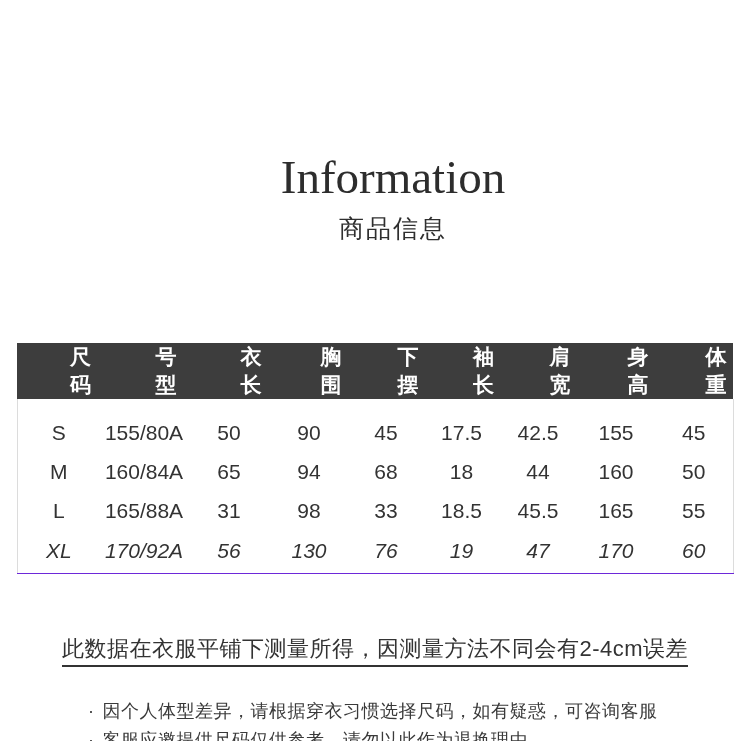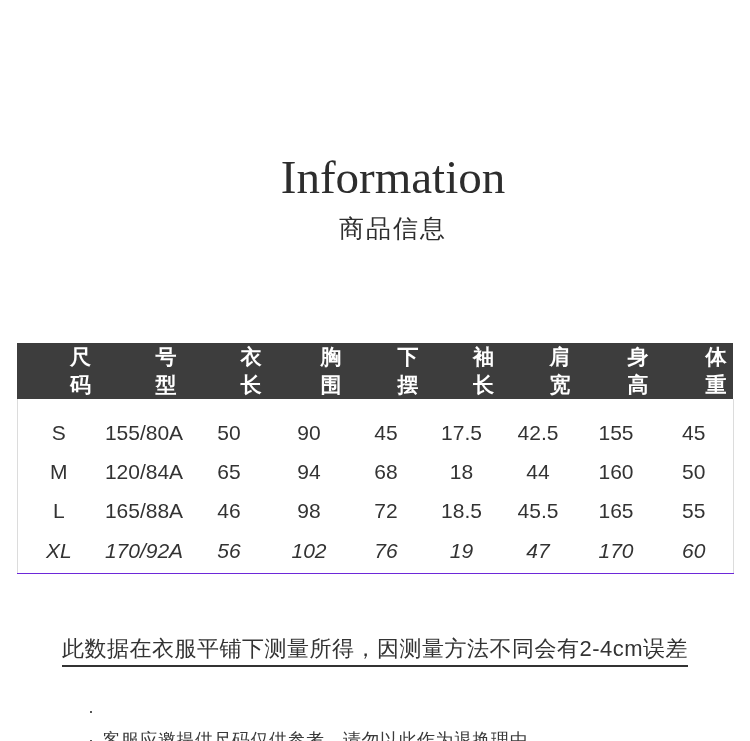--- a/index.html
+++ b/index.html
@@ -131,59 +131,60 @@
       <td>50</td>
       <td>90</td>
       <td>45</td>
       <td>17.5</td>
       <td>42.5</td>
       <td>155</td>
       <td class="last">45</td>
     </tr>
     <tr>
       <td class="first">M</td>
-      <td>120/84A</td>
+      <td>160/84A</td>
       <td>65</td>
       <td>94</td>
       <td>68</td>
       <td>18</td>
       <td>44</td>
       <td>160</td>
       <td class="last">50</td>
     </tr>
     <tr>
       <td class="first">L</td>
       <td>165/88A</td>
-      <td>46</td>
+      <td>31</td>
       <td>98</td>
-      <td>72</td>
+      <td>33</td>
       <td>18.5</td>
       <td>45.5</td>
       <td>165</td>
       <td class="last">55</td>
     </tr>
     <tr>
       <td class="first">XL</td>
       <td>170/92A</td>
       <td>56</td>
-      <td>102</td>
+      <td>130</td>
       <td>76</td>
       <td>19</td>
       <td>47</td>
       <td>170</td>
       <td class="last">60</td>
     </tr>
   </tbody>
 </table>
 
 <div class="note-wrap">
   <span class="measurement-note">此数据在衣服平铺下测量所得，因测量方法不同会有2-4cm误差</span>
 </div>
 
 <div class="bullet-notes">
   <div class="bullet-line">
     <span class="bullet-dot">·</span>
+    <span>因个人体型差异，请根据穿衣习惯选择尺码，如有疑惑，可咨询客服</span>
   </div>
   <div class="bullet-line">
     <span class="bullet-dot">·</span>
     <span>客服应邀提供尺码仅供参考，请勿以此作为退换理由</span>
   </div>
 </div>
 
 </body></html>

